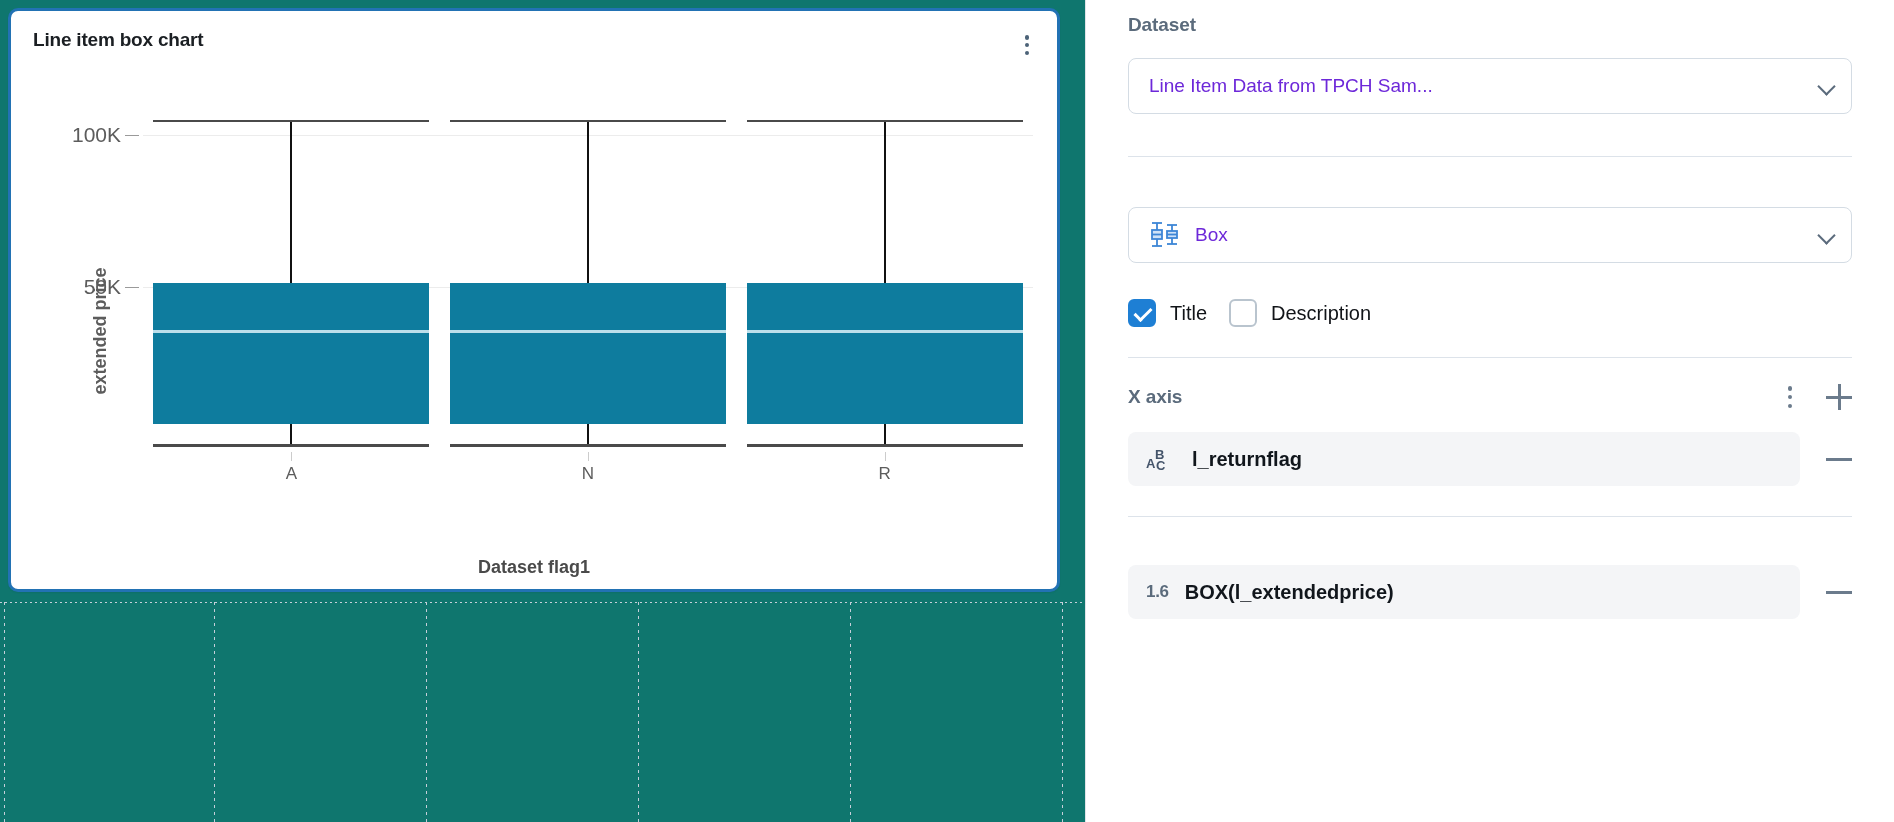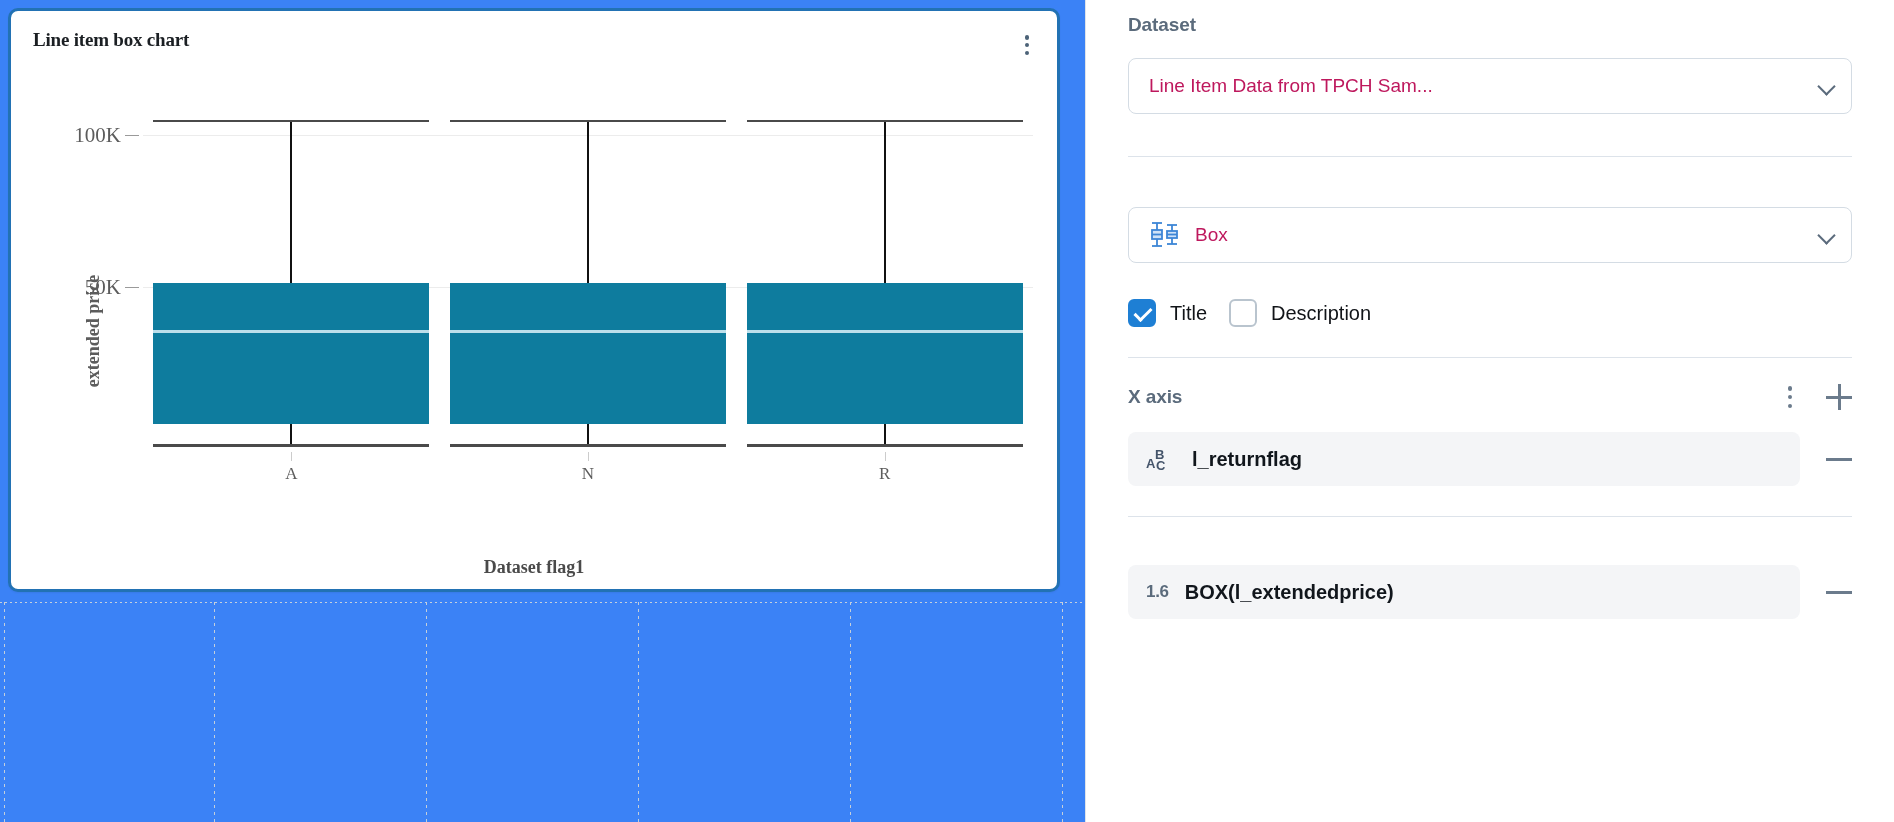--- a/index.html
+++ b/index.html
@@ -6,21 +6,21 @@
   html, body {
     width: 1894px; height: 822px;
     font-family: "Liberation Sans", sans-serif;
     background: #ffffff; overflow: hidden;
   }
   #app { position: relative; width: 1894px; height: 822px; display: flex; }
 
   
   .canvas {
     position: relative; width: 1085px; height: 822px;
-    background: #3b82f6; flex: 0 0 1085px; font-family: Liberation Serif, serif;
+    background: #0f766e; flex: 0 0 1085px;
   }
   .canvas-grid {
     position: absolute; left: 0; top: 598px; width: 1085px; height: 224px;
     background:
       repeating-linear-gradient(to right, #c5cfda 0px, #c5cfda 2px, transparent 2px, transparent 5px);
     background-size: 100% 1px;
     background-repeat: repeat-x;
     background-position: 0 4px;
   }
   .canvas-col-lines {
@@ -96,21 +96,21 @@
   }
   .sect-label {
     font-size: 19px; font-weight: bold; color: #5b6b7c; letter-spacing: -0.1px;
   }
   .select-box {
     height: 56px; border: 1px solid #d4dce4; border-radius: 8px;
     background: #ffffff; display: flex; align-items: center;
     padding: 0 16px 0 20px; cursor: pointer;
   }
   .select-value {
-    flex: 1; font-size: 19px; color: #be185d; white-space: nowrap; overflow: hidden;
+    flex: 1; font-size: 19px; color: #6d28d9; white-space: nowrap; overflow: hidden;
   }
   .chev { width: 16px; height: 16px; position: relative; flex: 0 0 16px; margin-left: 10px; }
   .chev::before {
     content: ""; position: absolute; left: 1px; top: 2px; width: 11px; height: 11px;
     border-right: 2.2px solid #5b6b7c; border-bottom: 2.2px solid #5b6b7c;
     transform: rotate(45deg);
   }
   .divider { height: 1px; background: #dde3ea; }
 
   .viz-icon { width: 34px; height: 30px; margin-right: 12px; flex: 0 0 34px; }

